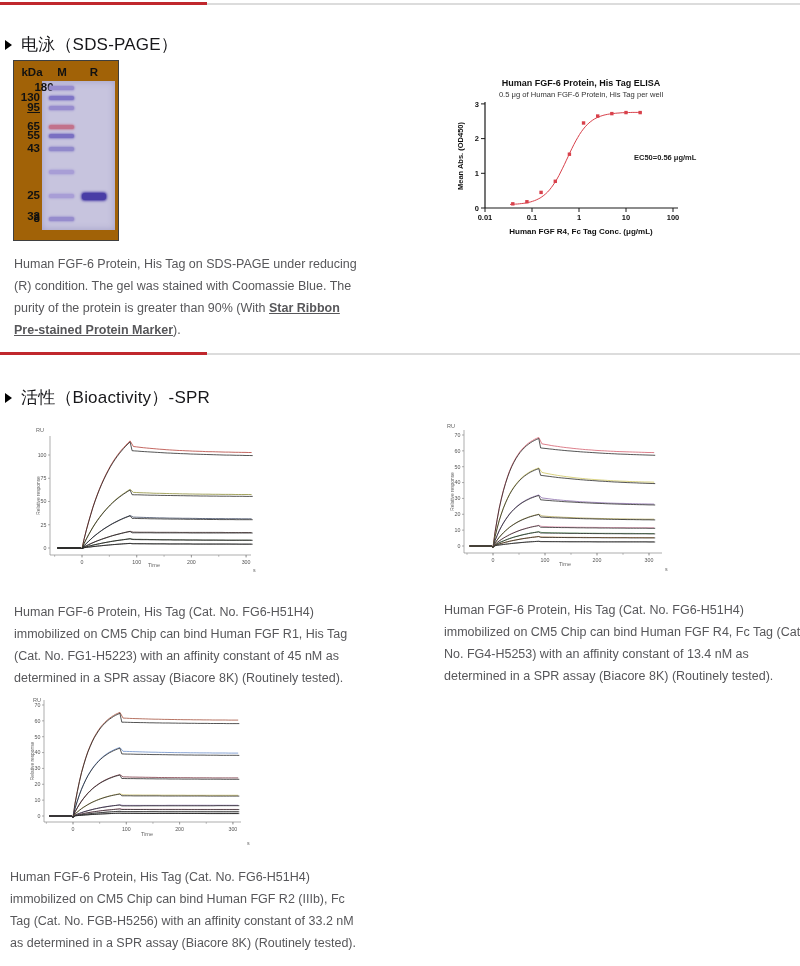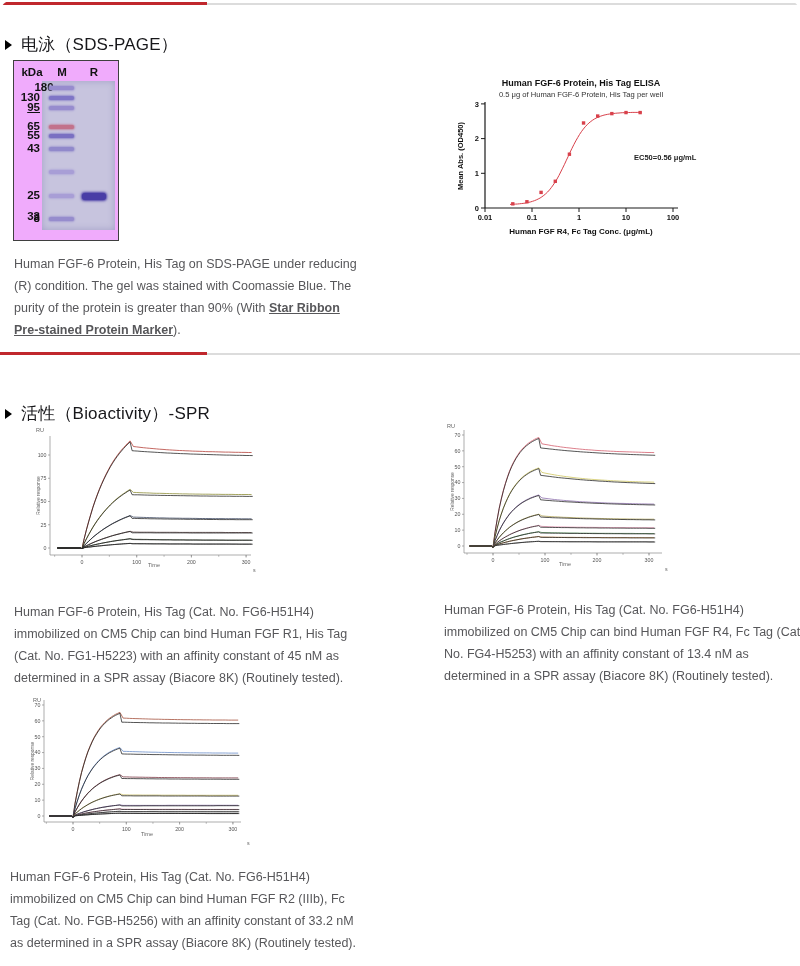--- a/index.html
+++ b/index.html
@@ -1,26 +1,26 @@
 <!DOCTYPE html>
 <html><head>
 <meta charset="utf-8">
 <style>
   html,body{margin:0;padding:0;background:#ffffff;}
   .page{position:relative;width:800px;height:966px;background:#fff;overflow:hidden;
-        font-family:"Liberation Sans",sans-serif;border-radius:13px;}
+        font-family:"Liberation Sans",sans-serif;}
   .divider{position:absolute;left:0;width:800px;height:2px;background:#dcdcdc;}
   .divider .red-seg{position:absolute;left:0;top:-1px;width:207px;height:3px;background:#c0272d;}
   .sec-header{position:absolute;display:flex;align-items:center;color:#17171a;
               font-size:17px;font-weight:500;letter-spacing:.2px;}
   .tri{width:0;height:0;border-left:7px solid #000;border-top:5px solid transparent;
        border-bottom:5px solid transparent;margin-right:9px;margin-top:1px;}
   .caption{position:absolute;font-size:12.5px;line-height:22px;color:#57575a;margin:0;}
   .caption a{color:#57575a;font-weight:700;text-decoration:underline;cursor:pointer;}
-  .gel-figure{position:absolute;left:13px;top:60px;width:106px;height:181px;background:#f0abfc;
+  .gel-figure{position:absolute;left:13px;top:60px;width:106px;height:181px;background:#a16207;
               border:1.5px solid #3f3f3f;box-sizing:border-box;}
   .gel-figure *{position:absolute;}
   .gel-lbl{font-size:11.5px;font-weight:700;color:#111;}
   .band{border-radius:2px;}
   svg{position:absolute;overflow:visible;}
   svg text{font-family:"Liberation Sans",sans-serif;}
 </style>
 </head>
 <body>
 
@@ -101,21 +101,21 @@
       <rect x="160.1515902037929" y="35.91599999999998" width="3.4" height="3.4" fill="#d8414b"></rect>
       <rect x="174.3" y="34.874999999999986" width="3.4" height="3.4" fill="#d8414b"></rect>
       <rect x="188.44840979620713" y="34.874999999999986" width="3.4" height="3.4" fill="#d8414b"></rect>
     </svg>
 
 
   <div class="divider" style="top:353px;">
     <span class="red-seg"></span>
   </div>
 
-  <div class="sec-header" style="left:5px;top:402px;">
+  <div class="sec-header" style="left:5px;top:386px;">
     <span class="tri"></span>
     <span>活性（Bioactivity）-SPR</span>
   </div>
 
   <svg id="spr1" style="left:30px;top:420px;" width="235" height="160" viewBox="0 0 235 160">
       <line x1="20" y1="135" x2="221" y2="135" stroke="#8a8a8a" stroke-width="0.7"></line>
       <line x1="20" y1="16" x2="20" y2="135" stroke="#8a8a8a" stroke-width="0.7"></line>
       <text x="6" y="12" font-size="5.5" fill="#666">RU</text>
       <text x="10" y="75.5" text-anchor="middle" font-size="4.8" fill="#666" transform="rotate(-90 10 75.5)">Relative response</text>
       <line x1="18" y1="128" x2="20" y2="128" stroke="#8a8a8a" stroke-width="0.7"></line>

